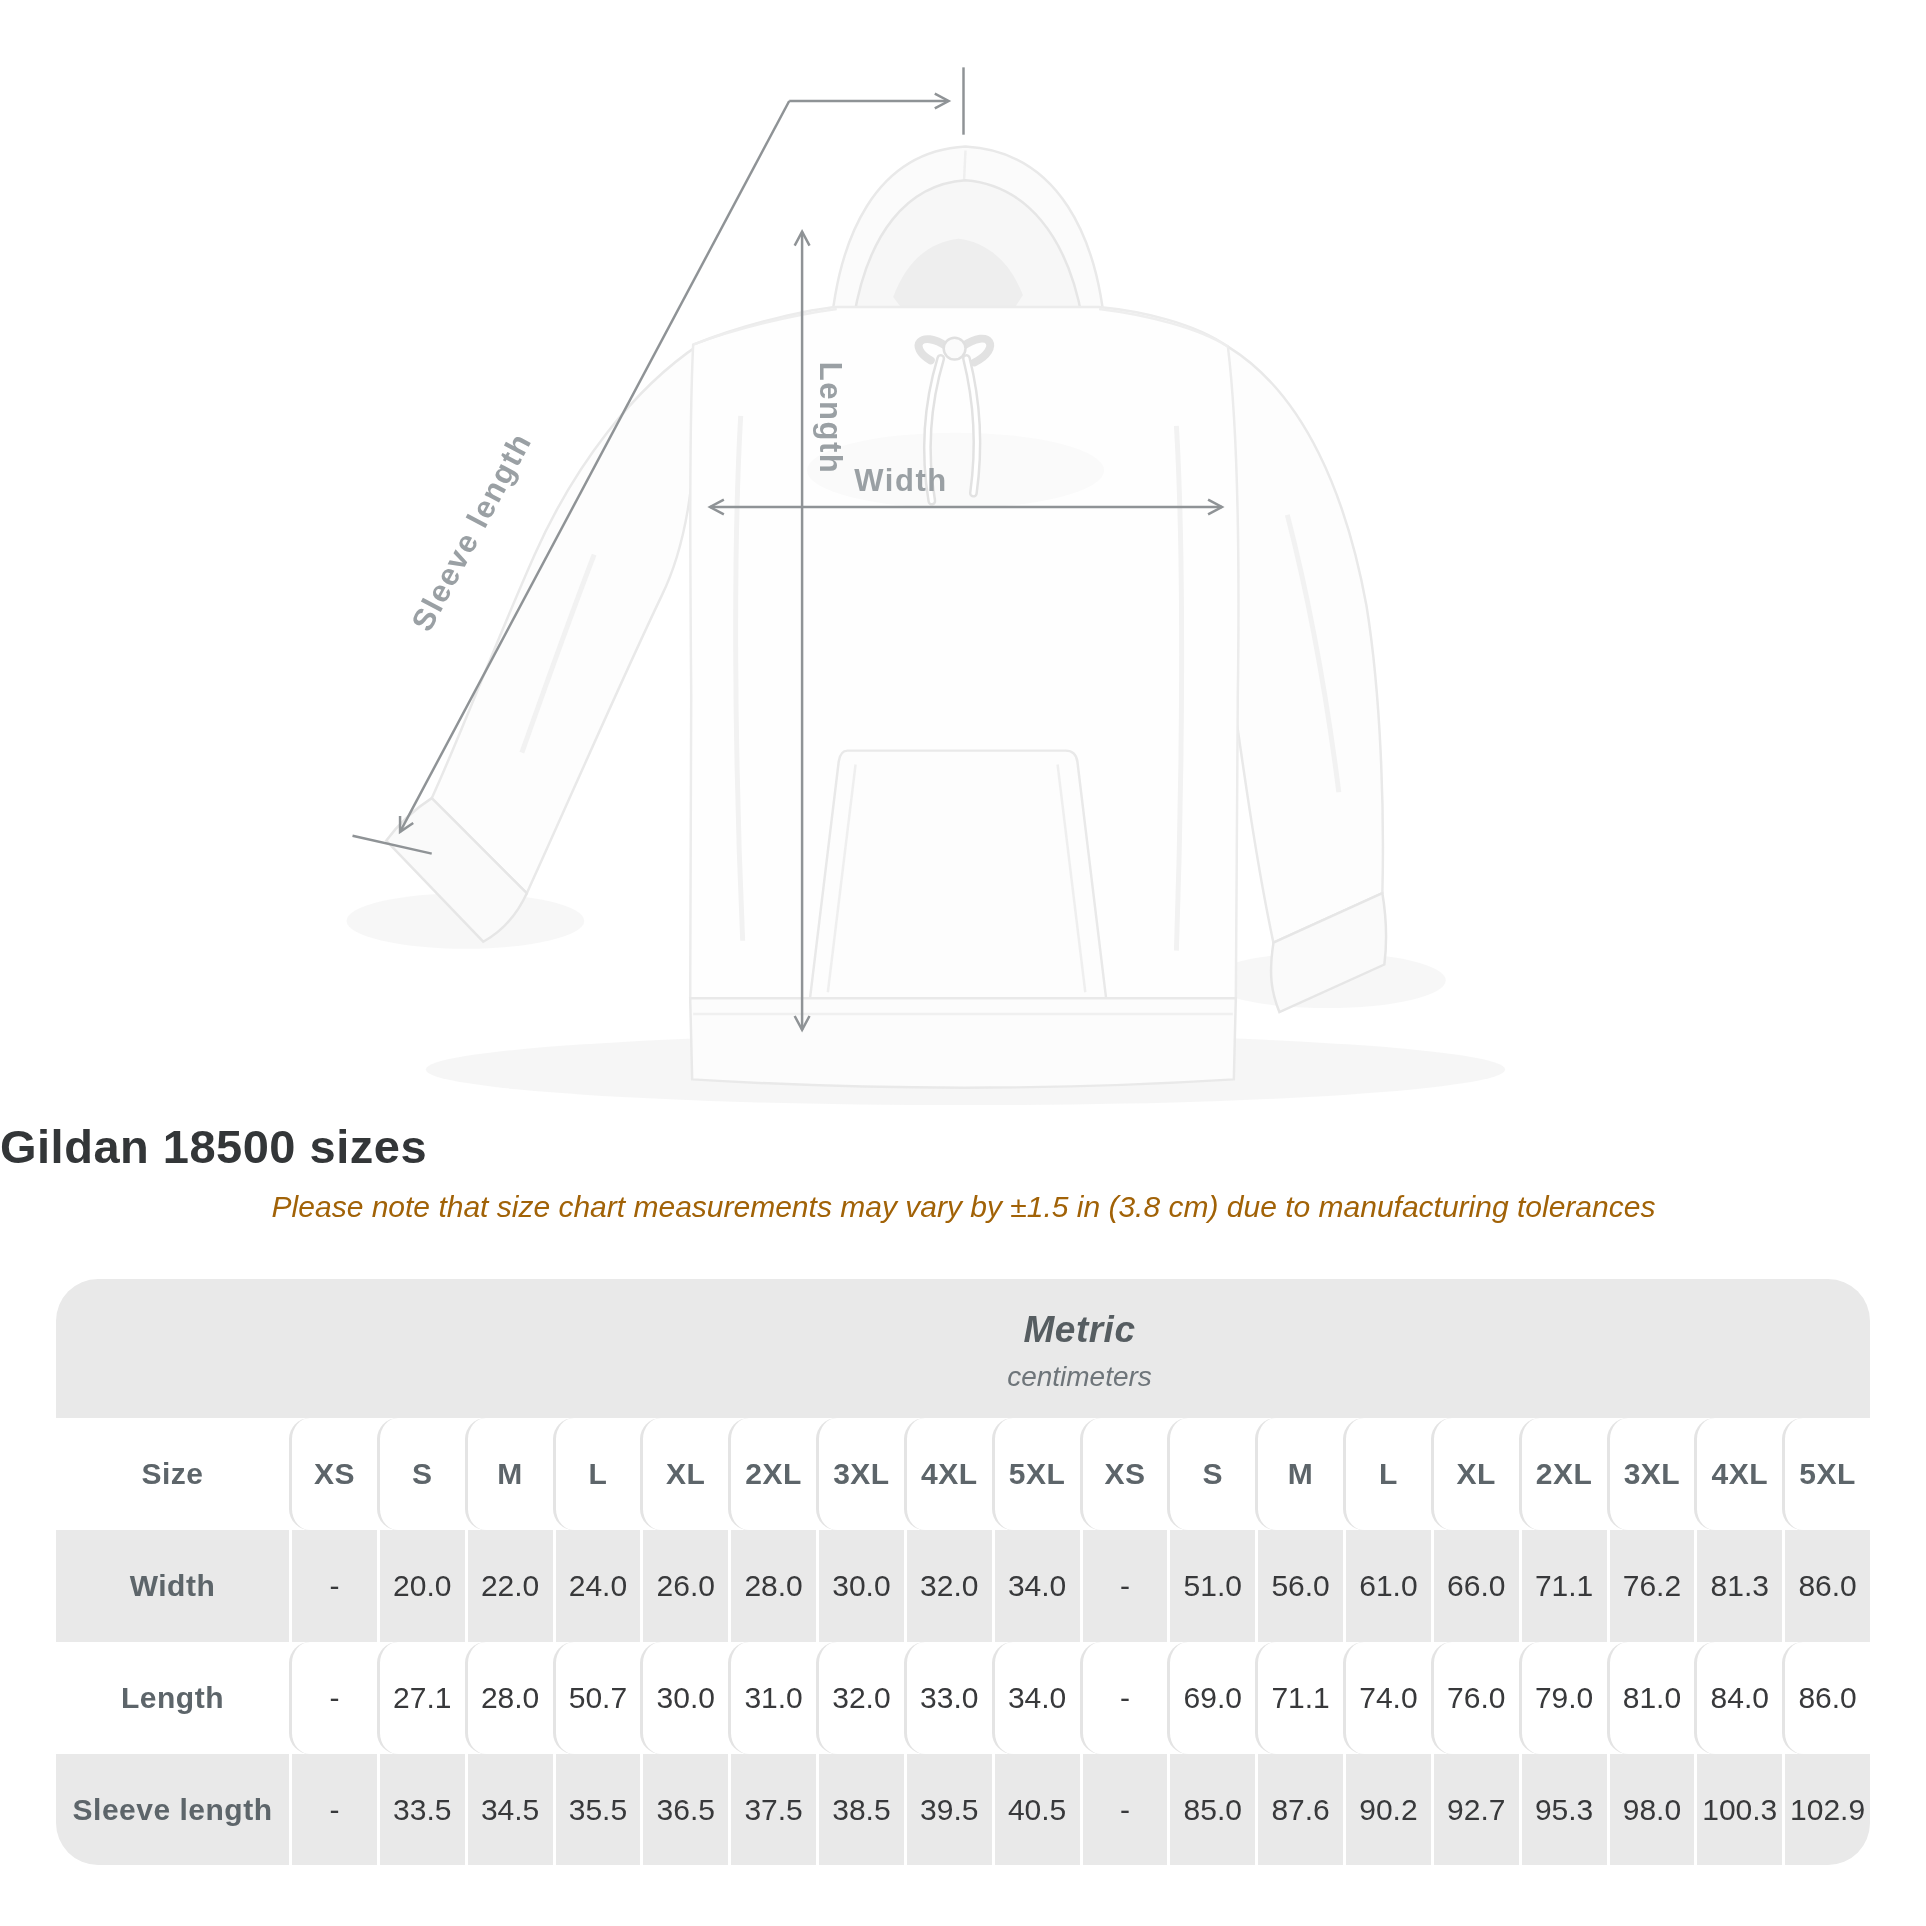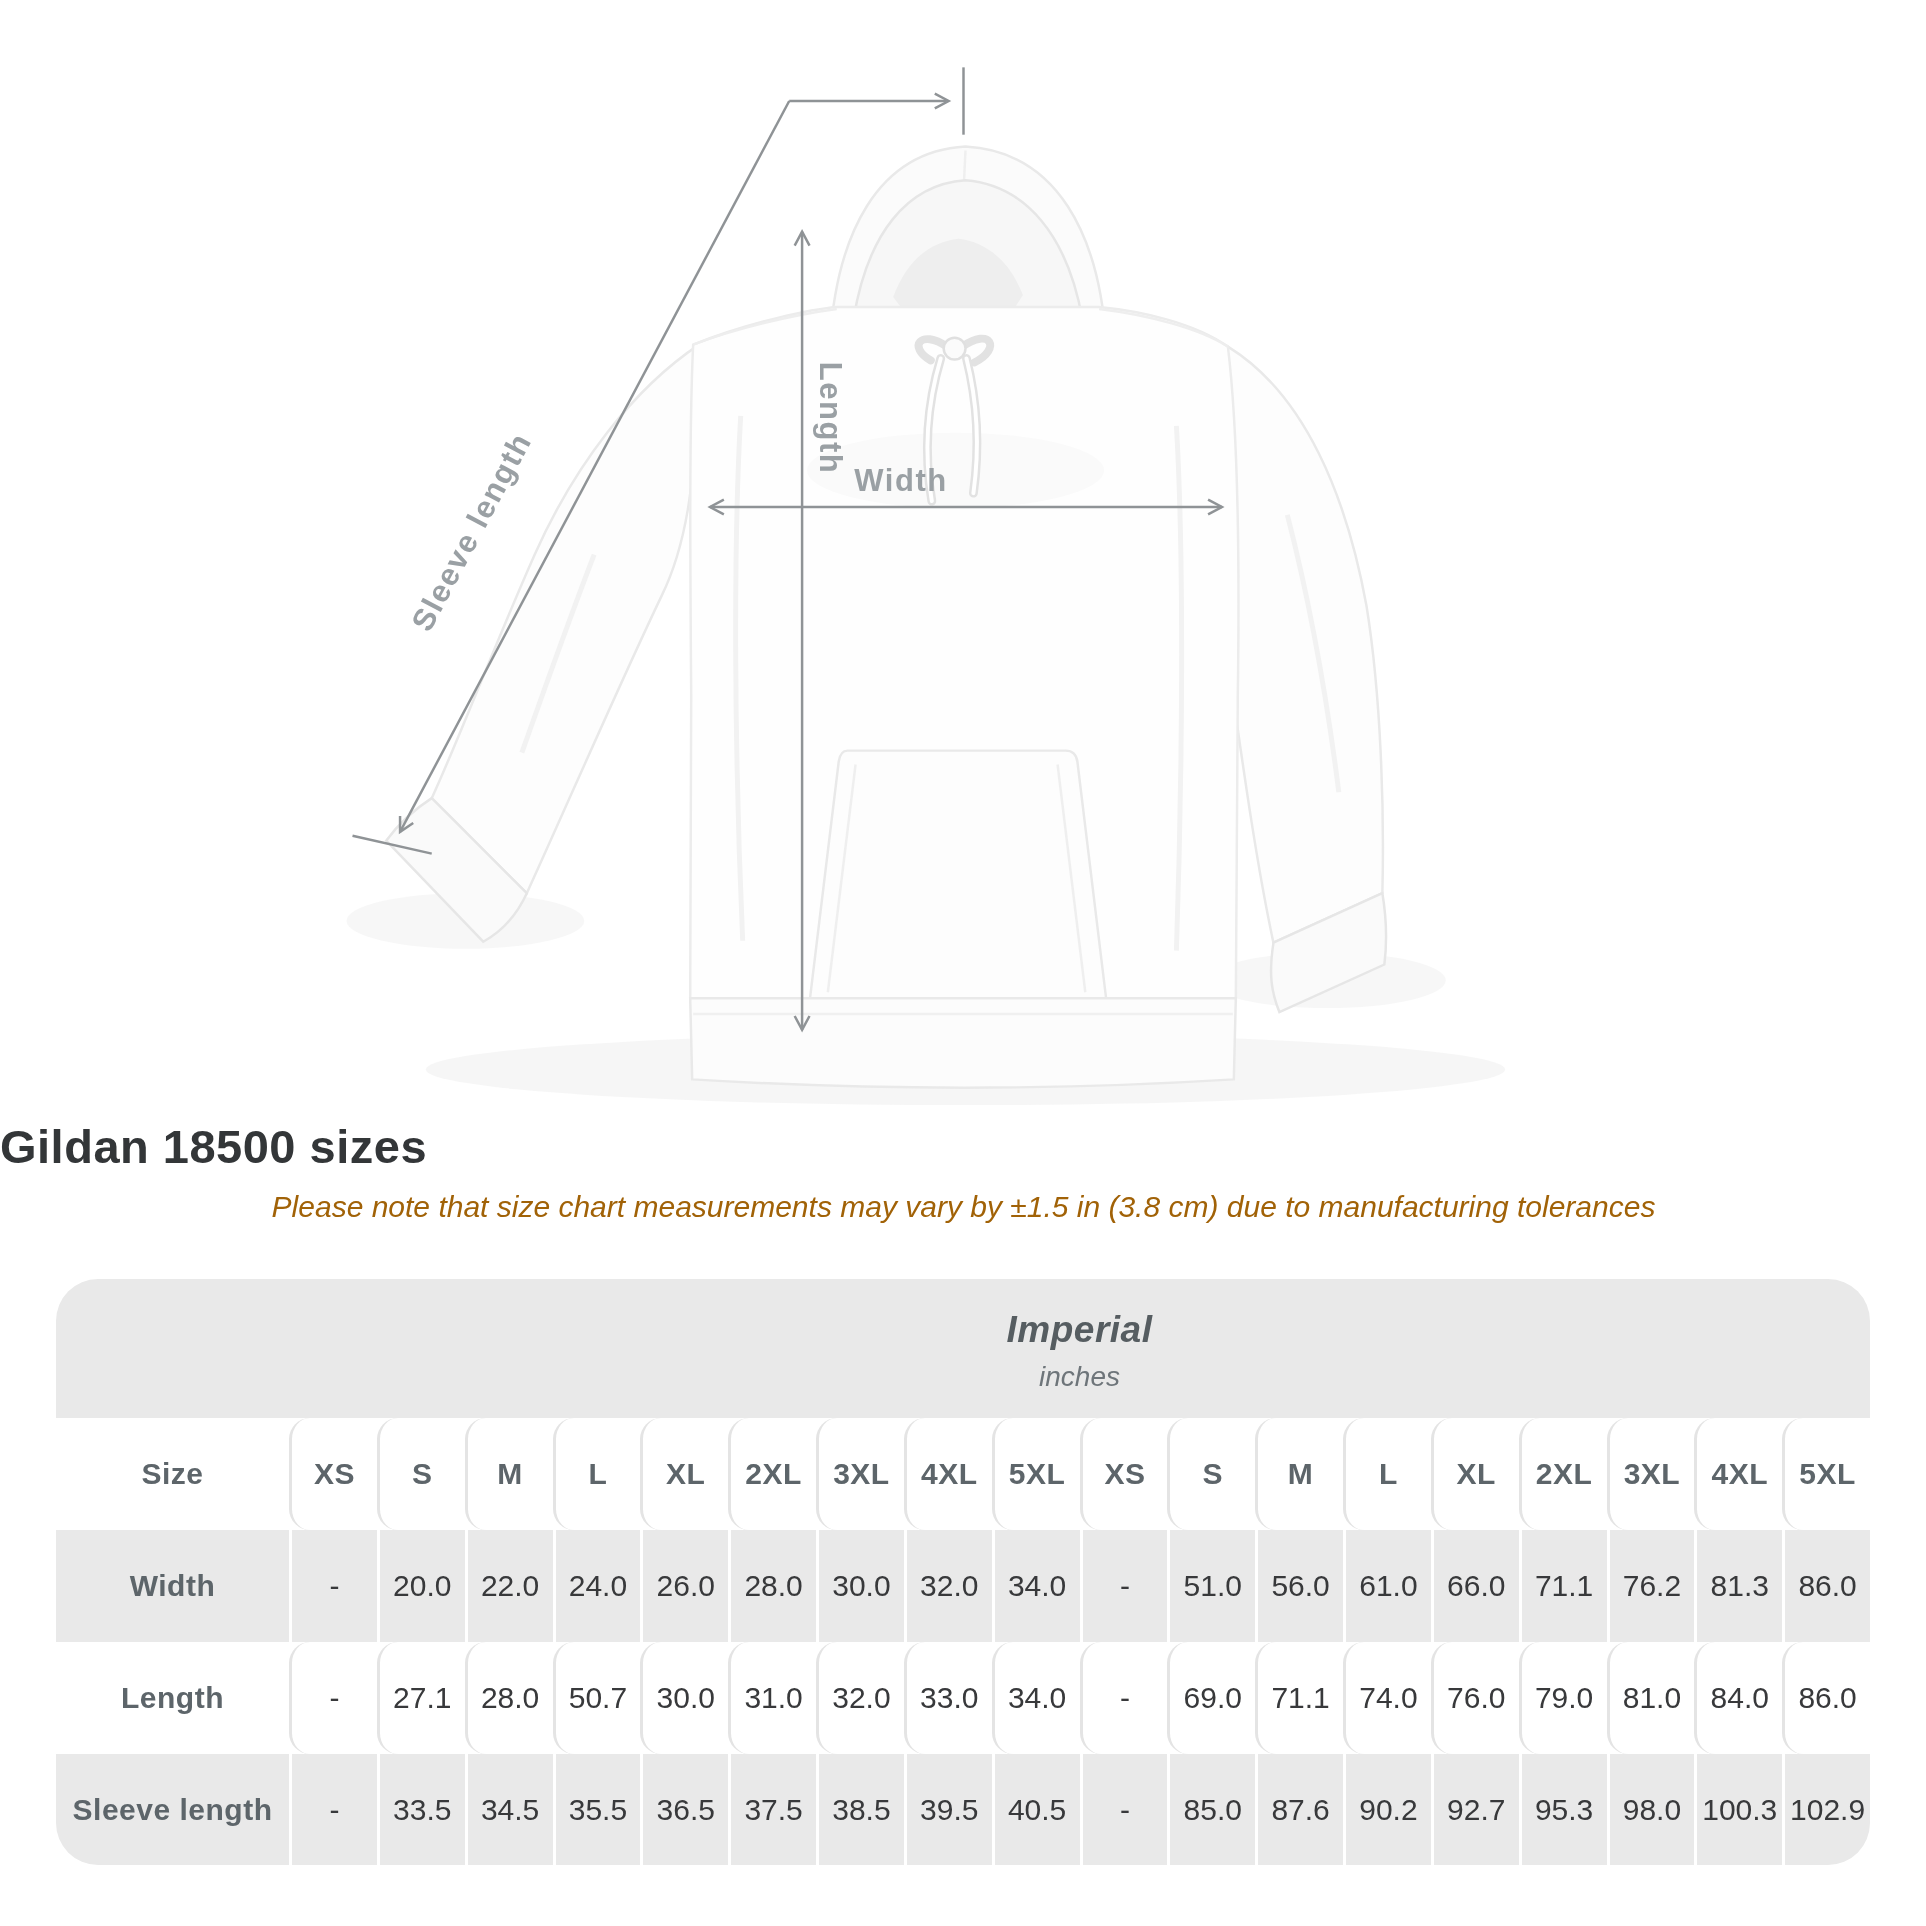--- a/index.html
+++ b/index.html
@@ -159,22 +159,22 @@
     <div class="fig-label width-label">Width</div>
   </div>
 
   <h1 class="title">Gildan 18500 sizes</h1>
   <p class="subtitle">Please note that size chart measurements may vary by ±1.5 in (3.8 cm) due to manufacturing tolerances</p>
 
   <div class="tbl">
     <div class="band">
       <div class="band-gap"></div>
       <div class="band-group">
-        <div class="band-name">Imperial</div>
-        <div class="band-unit">inches</div>
+        <div class="band-name">Metric</div>
+        <div class="band-unit">centimeters</div>
       </div>
     </div>
     <div class="grid">
         <div class="cell head r-white">Size</div>
         <div class="cell head r-white bl-gray">XS</div>
         <div class="cell head r-white bl-gray">S</div>
         <div class="cell head r-white bl-gray">M</div>
         <div class="cell head r-white bl-gray">L</div>
         <div class="cell head r-white bl-gray">XL</div>
         <div class="cell head r-white bl-gray">2XL</div>

